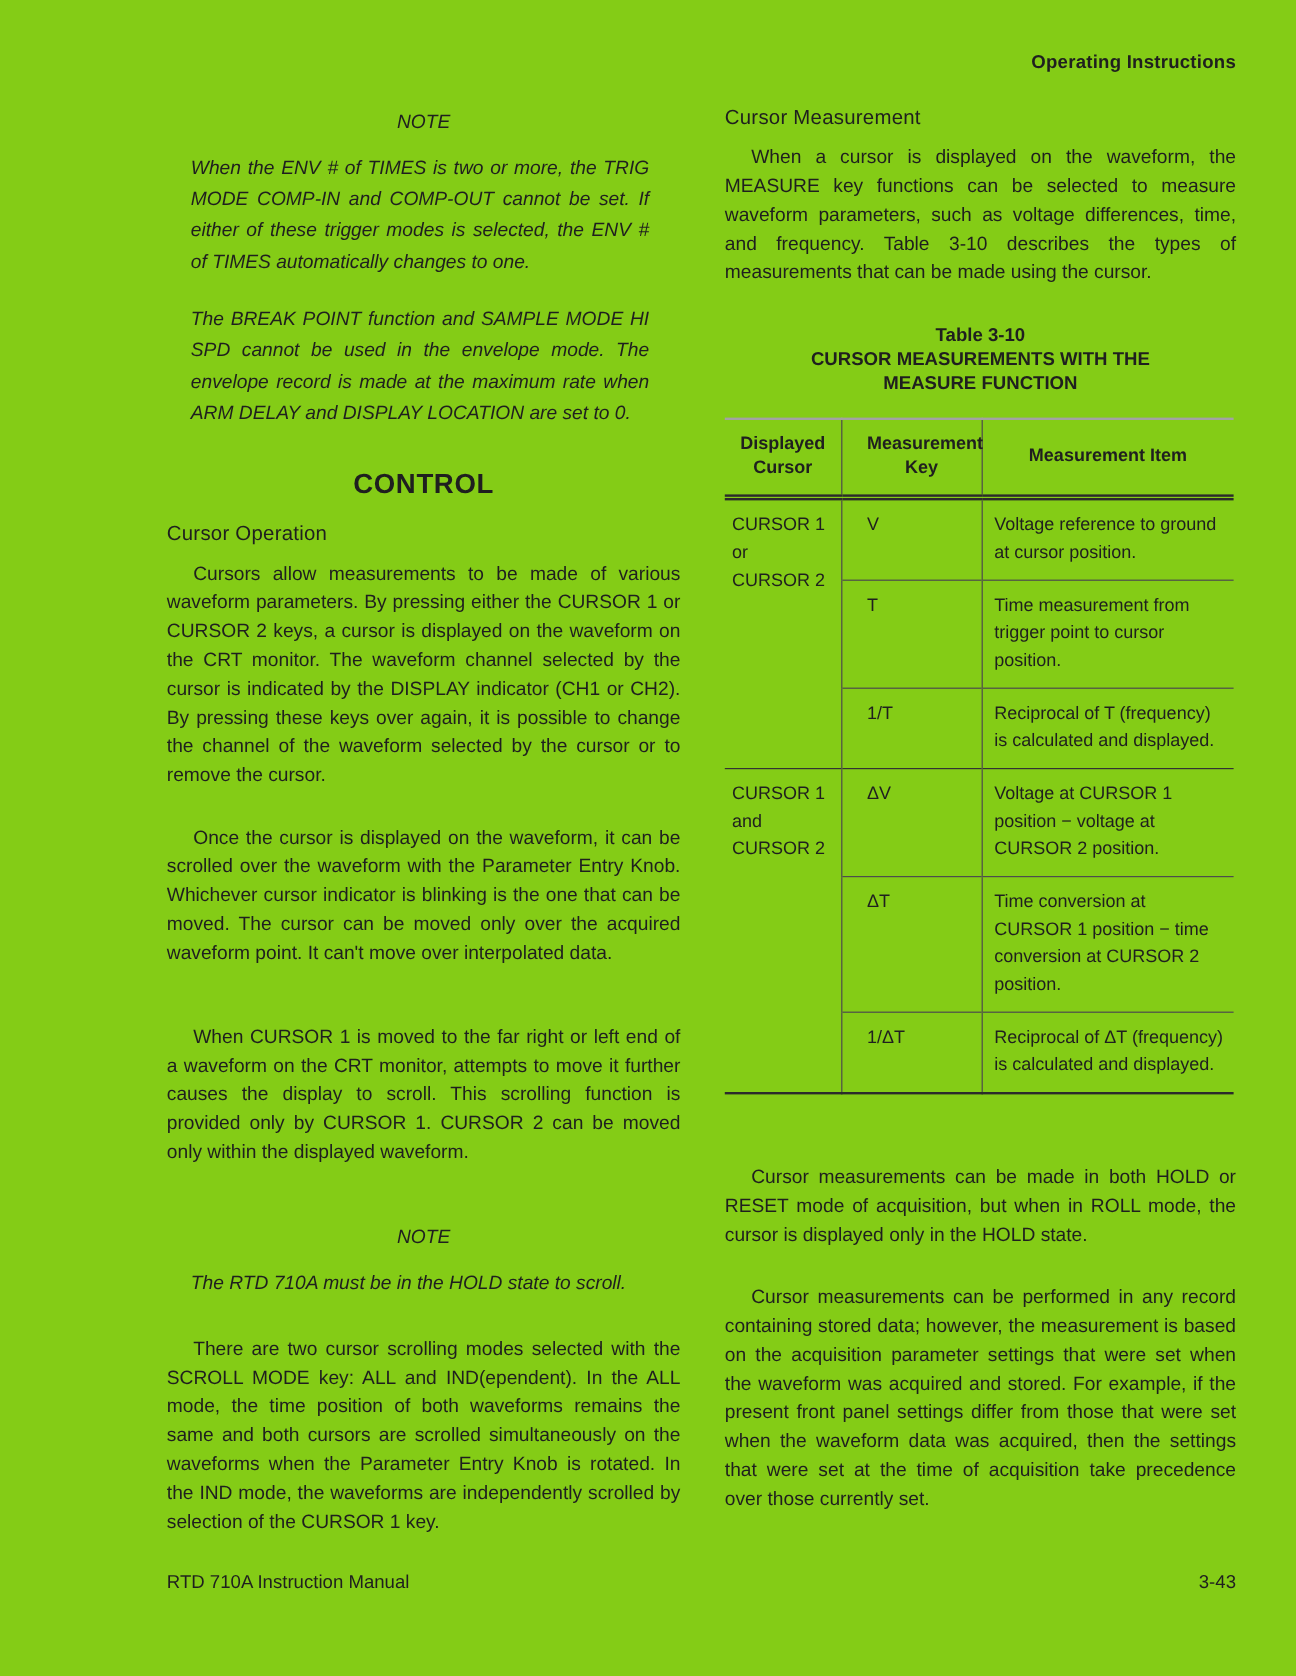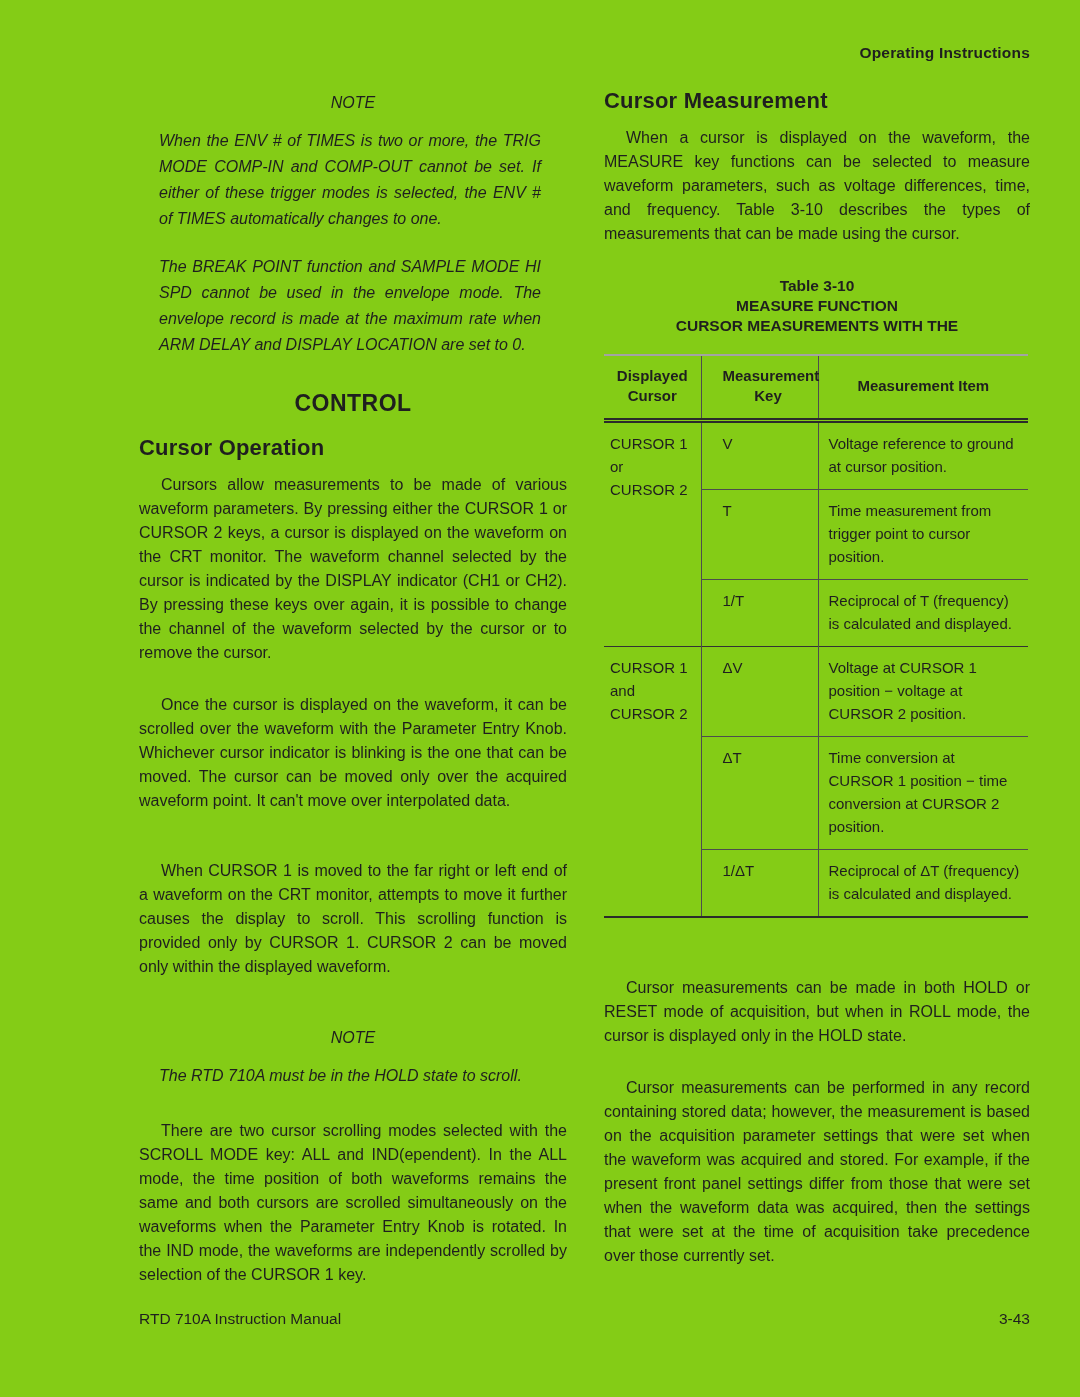--- a/index.html
+++ b/index.html
@@ -32,21 +32,21 @@
     font-style: italic; font-size: 16px; line-height: 26px;
     text-align: justify; margin: 0 26px 22px 20px;
   }
   .note-para.last { margin-bottom: 0; }
 
   .control-heading {
     font-size: 23px; font-weight: bold; text-align: center;
     letter-spacing: 0.5px; margin: 32px 0 0 0;
   }
   .section-heading {
-    font-size: 22px; font-weight: bold; letter-spacing: 0.2px;
+    font-size: 17px; font-weight: normal; letter-spacing: 0.2px;
     margin: 18px 0 12px 0;
   }
   .col-right .section-heading { margin-top: 2px; }
 
   .body-para {
     font-size: 16px; line-height: 24px; text-align: justify;
     margin: 0 0 28px 0; text-indent: 22px;
   }
   .body-para.gap-lg { margin-bottom: 46px; }
   .body-para.gap-xl { margin-bottom: 50px; }
@@ -122,22 +122,22 @@
 
       <p class="body-para">There are two cursor scrolling modes selected with the SCROLL MODE key: ALL and IND(ependent). In the ALL mode, the time position of both waveforms remains the same and both cursors are scrolled simultaneously on the waveforms when the Parameter Entry Knob is rotated. In the IND mode, the waveforms are independently scrolled by selection of the CURSOR 1 key.</p>
     </div>
 
     <div class="col-right">
       <div class="section-heading">Cursor Measurement</div>
       <p class="body-para">When a cursor is displayed on the waveform, the MEASURE key functions can be selected to measure waveform parameters, such as voltage differences, time, and frequency. Table 3-10 describes the types of measurements that can be made using the cursor.</p>
 
       <div class="table-title">
         <div>Table 3-10</div>
+        <div>CURSOR MEASUREMENTS WITH THE</div>
         <div>MEASURE FUNCTION</div>
-        <div>CURSOR MEASUREMENTS WITH THE</div>
       </div>
 
       <table class="measure">
         <colgroup>
             <col class="c-cursor">
             <col class="c-key">
             <col class="c-item">
           </colgroup>
         <thead>
           <tr>

